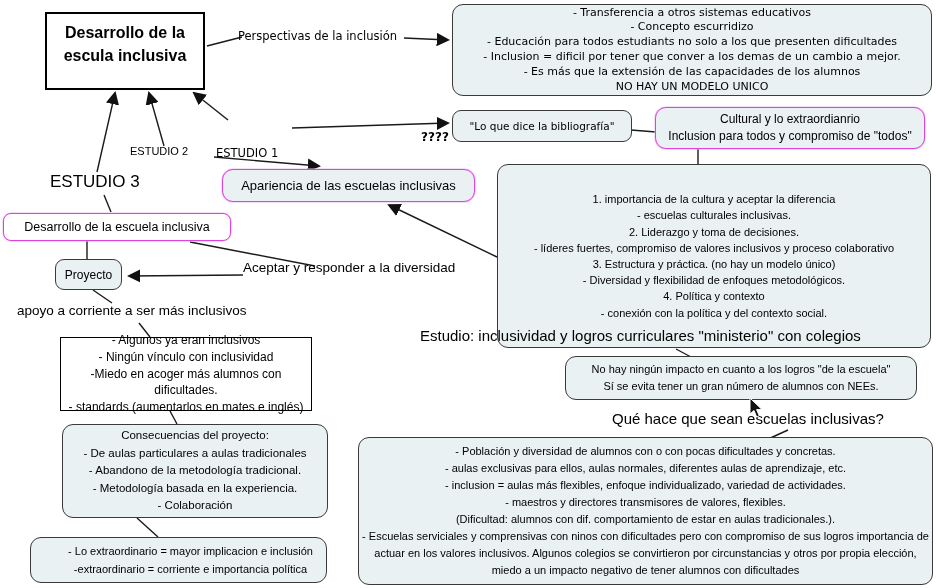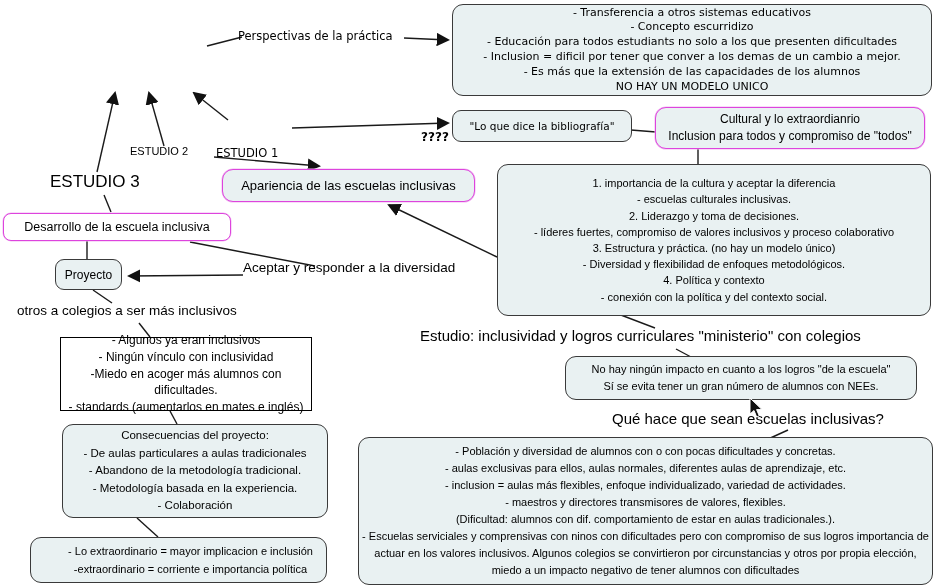--- a/index.html
+++ b/index.html
@@ -26,21 +26,21 @@
     align-items:flex-start; padding-top:7px; font-weight:bold; font-size:16px; line-height:23px; }
   .topright   { left:452px; top:4px;  width:480px; height:92px; font-size:11px; line-height:14.8px; }
   .persp      { left:238px; top:29px;  font-size:11.5px; }
   .est1       { left:216px; top:121px; font-size:11.5px;margin-top:25px; }
   .qmarks     { left:421px; top:130px; font-size:12px; font-weight:bold; }
   .biblio     { left:452px; top:110px; width:180px; height:32px; font-size:10.5px; border-radius:9px; }
   .cultural   { left:655px; top:107px; width:270px; height:42px; font-size:12px; line-height:17px; }
   .est2       { left:130px; top:145px; font-size:11px; }
   .est3       { left:50px;  top:172px; font-size:17px; }
   .aparien    { left:222px; top:169px; width:253px; height:33px; font-size:13px; }
-  .numbered   { left:497px; top:164px; width:434px; height:152px; font-size:11px; line-height:16.2px; }
+  .numbered   { left:497px; top:164px; width:434px; height:184px; font-size:11px; line-height:16.2px; }
   .despink    { left:3px;   top:213px; width:228px; height:28px; font-size:12.5px; border-radius:8px; }
   .proyecto   { left:55px;  top:259px; width:67px;  height:31px; font-size:12px; border-radius:9px; }
   .aceptar    { left:243px; top:260px; font-size:13.5px; }
   .apoyo      { left:17px;  top:303px; font-size:13.5px; }
   .algunos    { left:60px;  top:337px; width:252px; height:74px; font-size:12px; line-height:16.8px; }
   .consec     { left:62px;  top:424px; width:266px; height:94px; font-size:11.5px; line-height:17.4px; }
   .extraord   { left:30px;  top:537px; width:297px; height:46px; font-size:11px; line-height:18px;padding-left:24px; }
   .estmin     { left:420px; top:327px; font-size:15px; }
   .nohay      { left:565px; top:356px; width:352px; height:44px; font-size:11px; line-height:17.5px; }
   .quehace    { left:612px; top:410px; font-size:15px; }
@@ -79,20 +79,22 @@
       <line x1="164" y1="146" x2="149" y2="93" marker-end="url(#arw)"></line>
       <line x1="214" y1="157" x2="319" y2="166" marker-end="url(#arw)"></line>
       <line x1="97" y1="172" x2="115" y2="93" marker-end="url(#arw)"></line>
       <line x1="243" y1="275" x2="129" y2="276" marker-end="url(#arw)"></line>
       <line x1="497" y1="257" x2="389" y2="205" marker-end="url(#arw)"></line>
     </g>
   </svg>
 
   <div class="node label fv qmarks">????</div>
 
+  <div class="node box main-title fc">Desarrollo de la
+escula inclusiva</div>
   <div class="node box topright fv">- Transferencia a otros sistemas educativos
 - Concepto escurridizo
 - Educación para todos estudiants no solo a los que presenten dificultades
 - Inclusion = dificil por tener que conver a los demas de un cambio a mejor.
 - Es más que la extensión de las capacidades de los alumnos
 NO HAY UN MODELO UNICO</div>
   <div class="node box biblio fv">"Lo que dice la bibliografía"</div>
   <div class="node box pink cultural fc">Cultural y lo extraordianrio
 Inclusion para todos y compromiso de "todos"</div>
   <div class="node box pink aparien fc">Apariencia de las escuelas inclusivas</div>
@@ -119,26 +121,26 @@
 -extraordinario = corriente e importancia política</div>
   <div class="node box nohay fc">No hay ningún impacto en cuanto a los logros "de la escuela"
 Sí se evita tener un gran número de alumnos con NEEs.</div>
   <div class="node box bigbox fc">- Población y diversidad de alumnos con o con pocas dificultades y concretas.
 - aulas exclusivas para ellos, aulas normales, diferentes aulas de aprendizaje, etc.
 - inclusion = aulas más flexibles, enfoque individualizado, variedad de actividades.
 - maestros y directores transmisores de valores, flexibles.
 (Dificultad: alumnos con dif. comportamiento de estar en aulas tradicionales.).
 - Escuelas serviciales y comprensivas con ninos con dificultades pero con compromiso de sus logros importancia de actuar en los valores inclusivos. Algunos colegios se convirtieron por circunstancias y otros por propia elección, miedo a un impacto negativo de tener alumnos con dificultades</div>
 
-  <div class="node label fv persp">Perspectivas de la práctica</div>
+  <div class="node label fv persp">Perspectivas de la inclusión</div>
   <div class="node label fv est1">ESTUDIO 1</div>
   <div class="node label fc est2">ESTUDIO 2</div>
   <div class="node label fc est3">ESTUDIO 3</div>
   <div class="node label fc aceptar">Aceptar y responder a la diversidad</div>
-  <div class="node label fc apoyo">otros a colegios a ser más inclusivos</div>
+  <div class="node label fc apoyo">apoyo a corriente a ser más inclusivos</div>
   <div class="node label fc estmin">Estudio: inclusividad y logros curriculares "ministerio" con colegios</div>
   <div class="node label fc quehace">Qué hace que sean escuelas inclusivas?</div>
 
   <svg style="position:absolute; left:748px; top:397px;" width="20" height="22" viewBox="0 0 20 22" xmlns="http://www.w3.org/2000/svg">
     <path d="M2,1 L2,17 L6,13.5 L8.7,20 L11.3,18.9 L8.6,12.6 L14,12.6 Z" fill="#111" stroke="#fff" stroke-width="1"></path>
   </svg>
 
 </div>
 
 </body></html>

